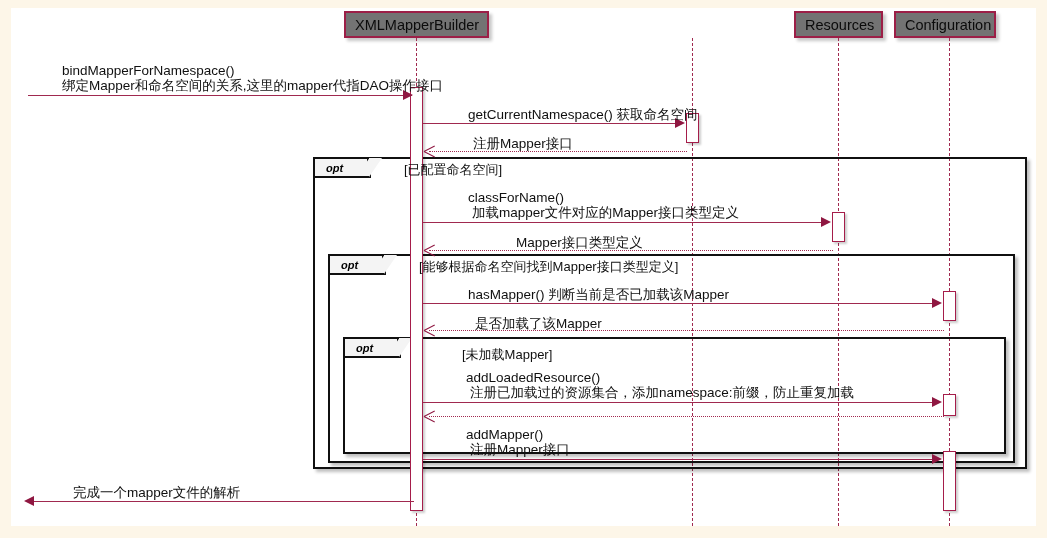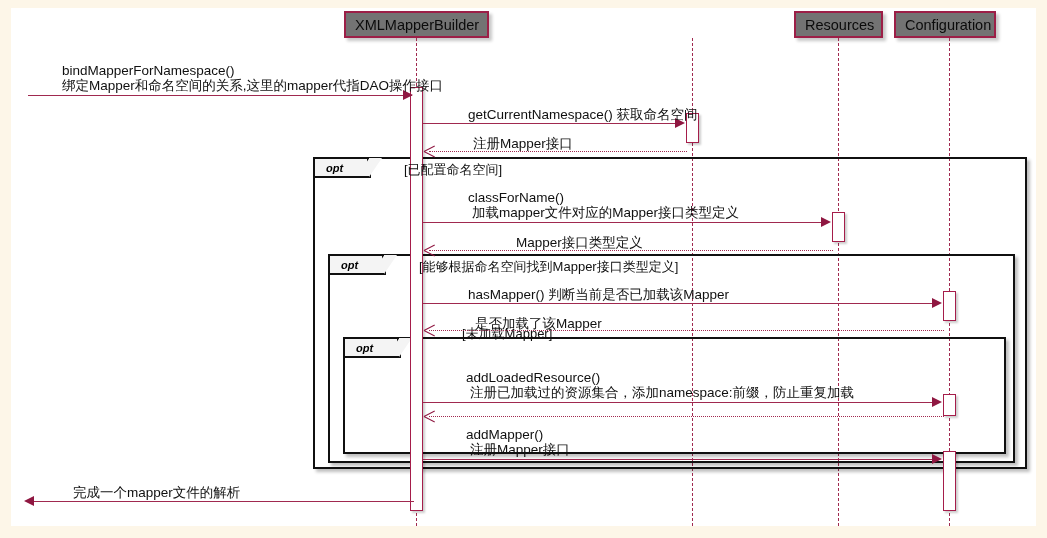--- a/index.html
+++ b/index.html
@@ -188,21 +188,21 @@
   <div class="frag-label" style="left:330px;top:248px;">opt</div>
   <div class="frag-guard" style="left:408px;top:252px;">[能够根据命名空间找到Mapper接口类型定义]</div>
 
   <div class="frag" style="left:332px;top:329px;width:663px;height:117px;"></div>
   <div class="frag-tab" style="left:334px;top:331px;width:56px;">
     <div class="frag-tab-shear">
         <i></i>
       </div>
   </div>
   <div class="frag-label" style="left:345px;top:331px;">opt</div>
-  <div class="frag-guard" style="left:423px;top:319px;padding-left:28px;">[未加载Mapper]</div>
+  <div class="frag-guard" style="left:423px;top:340px;padding-left:28px;">[未加载Mapper]</div>
 
   <div class="activation" style="left:399px;top:79px;height:424px;"></div>
 
   <div class="activation" style="left:675px;top:105px;height:30px;"></div>
 
   <div class="activation" style="left:821px;top:204px;height:30px;"></div>
 
   <div class="activation" style="left:932px;top:283px;height:30px;"></div>
 
   <div class="activation" style="left:932px;top:386px;height:22px;"></div>

